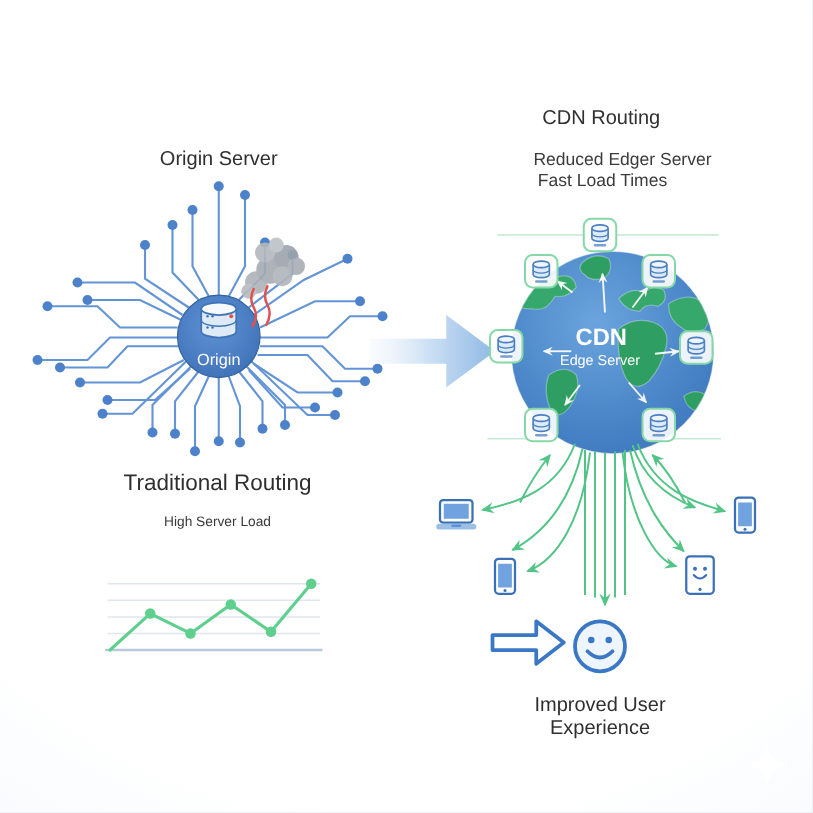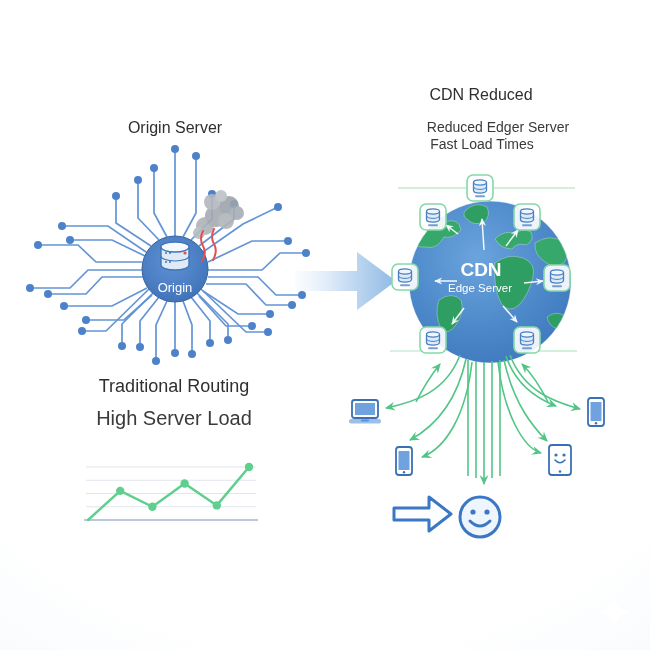--- a/index.html
+++ b/index.html
@@ -5,21 +5,21 @@
   html,body{margin:0;padding:0;background:#e9eef4;}
   .canvas{
     width:650px;height:650px;position:relative;overflow:hidden;
     background:radial-gradient(145% 125% at 50% 42%, #ffffff 46%, #f4f8fc 66%, #dce9f6 84%, #b7d1ec 100%);
     font-family:"Liberation Sans",sans-serif;color:#333;
   }
   .lbl{position:absolute;transform:translateX(-50%);text-align:center;white-space:pre-line;}
   .title{font-size:16px;color:#2f2f2f;}
   .title-lg{font-size:18px;color:#2f2f2f;}
   .sub{font-size:14px;line-height:17px;color:#3a3a3a;}
-  .sub2{font-size:20px;line-height:18px;color:#3a3a3a;}
+  .sub2{font-size:11px;line-height:18px;color:#3a3a3a;}
   svg{position:absolute;left:0;top:0;}
   text{font-family:"Liberation Sans",sans-serif;}
 </style>
 </head>
 <body>
 
 <div class="canvas">
 
 <svg width="650" height="650" viewBox="0 0 650 650">
   <defs>
@@ -249,19 +249,20 @@
         <circle cx="152.4" cy="506.75" r="4.2" fill="#5fcf8e"></circle>
         <circle cx="184.6" cy="483.5625" r="4.2" fill="#5fcf8e"></circle>
         <circle cx="216.8" cy="505.425" r="4.2" fill="#5fcf8e"></circle>
         <circle cx="249" cy="467" r="4.2" fill="#5fcf8e"></circle>
       </g>
 
   <path d="M614,596 C616,606 620,610 631,612 C620,614 616,618 614,629 C612,618 608,614 597,612 C608,610 612,606 614,596 Z" fill="rgba(255,255,255,0.9)"></path>
 </svg>
 
 <div class="lbl title" style="left:175px;top:119px;text-align:center;">Origin Server</div>
-<div class="lbl title" style="left:481px;top:86px;">CDN Reduced</div>
+<div class="lbl title" style="left:481px;top:86px;">CDN Routing</div>
 <div class="lbl sub" style="left:482px;top:119px;margin-left:16px;">Reduced Edger Server</div>
 <div class="lbl title-lg" style="left:174px;top:376px;">Traditional Routing</div>
 <div class="lbl sub" style="left:482px;top:136px;">Fast Load Times</div>
 <div class="lbl sub2" style="left:174px;top:409px;">High Server Load</div>
+<div class="lbl title" style="left:480px;top:556px;">Improved User Experience</div>
 
 </div>
 
 </body></html>

